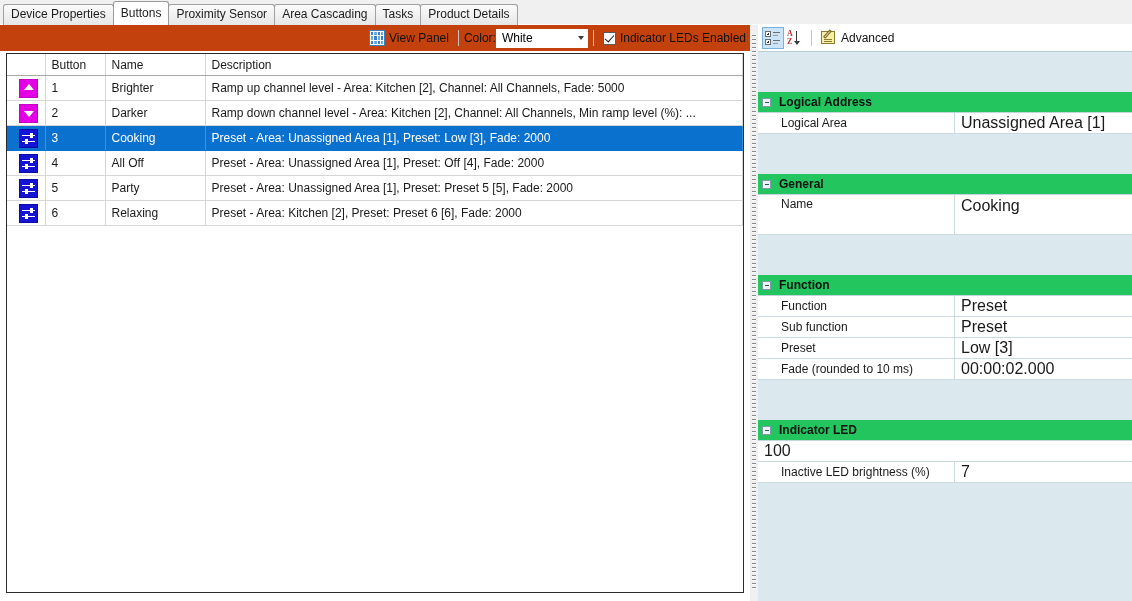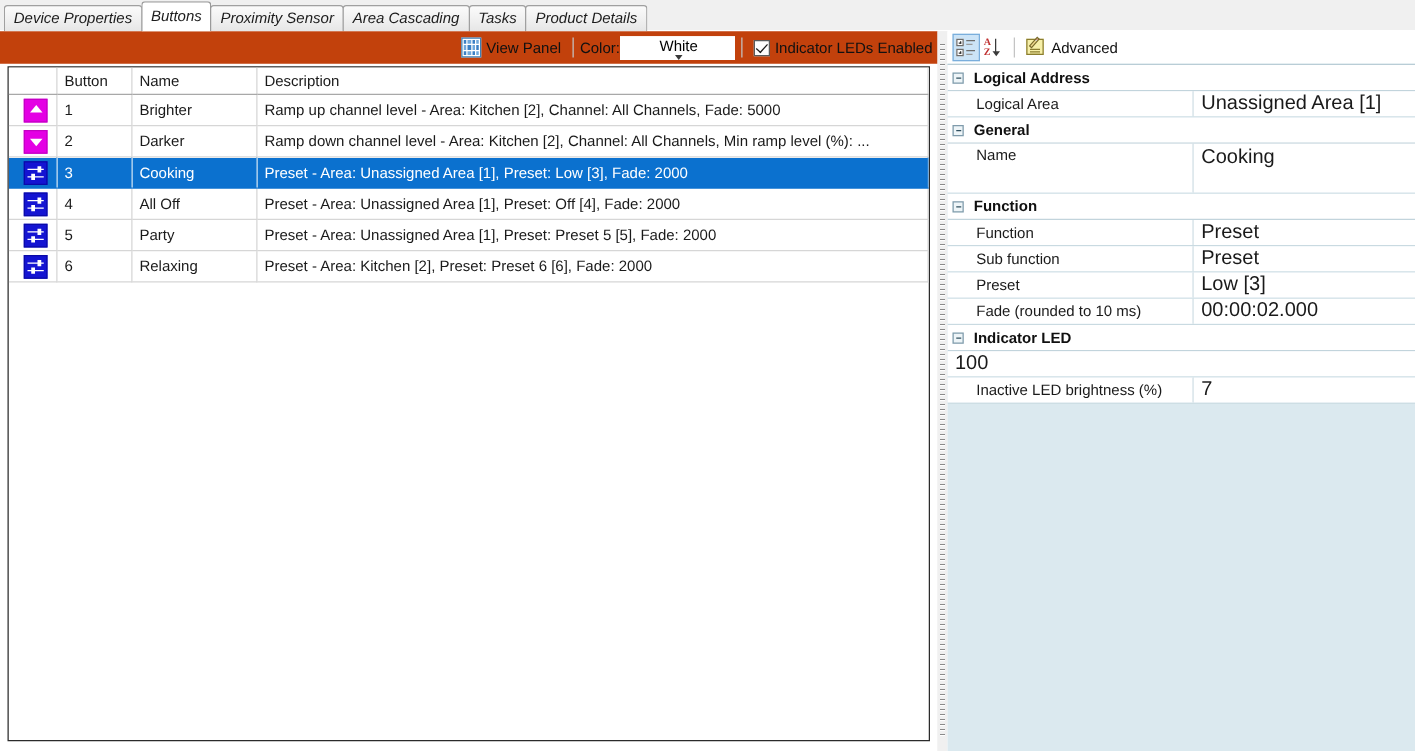--- a/index.html
+++ b/index.html
@@ -21,21 +21,20 @@
   
   #tabstrip {
     position: absolute;
     left: 0; top: 0;
     width: 1132px; height: 25px;
     background: #f0f0f0;
     display: flex;
     align-items: flex-end;
     padding-left: 3px;
     box-sizing: border-box;
-    font-style: italic;
   }
   .tab {
     height: 20px;
     line-height: 19px;
     padding: 0 7px;
     margin-right: -1px;
     background: linear-gradient(to bottom, #fbfbfb 0%, #f0f0f0 55%, #e6e6e6 100%);
     border: 1px solid #a0a0a0;
     border-bottom: none;
     border-radius: 3px 3px 0 0;
@@ -121,21 +120,20 @@
     height: 19px;
     background: #ffffff;
     border: 1px solid #ffffff;
     display: flex;
     align-items: center;
     justify-content: space-between;
     padding: 0 3px 0 5px;
     box-sizing: border-box;
     font-size: 12px;
     cursor: default;
-    flex-direction: column;
   }
   .combo .caret {
     width: 0; height: 0;
     border-left: 3.5px solid transparent;
     border-right: 3.5px solid transparent;
     border-top: 4px solid #3a3a3a;
   }
 
   
   .chk {
@@ -395,22 +393,23 @@
     box-sizing: border-box;
     overflow: hidden;
   }
   .pgrow {
     display: flex;
     height: 21px;
     align-items: stretch;
     box-sizing: border-box;
   }
   .pgrow.cat {
-    background: #ffffff;
+    background: #22c55e;
     border-bottom: 1px solid #c2d4dc;
+    margin-top: 40px;
   }
   .pgrow.cat .expander {
     width: 17px;
     display: flex;
     align-items: center;
     justify-content: center;
     flex: 0 0 17px;
     cursor: default;
   }
   .exp-box {

